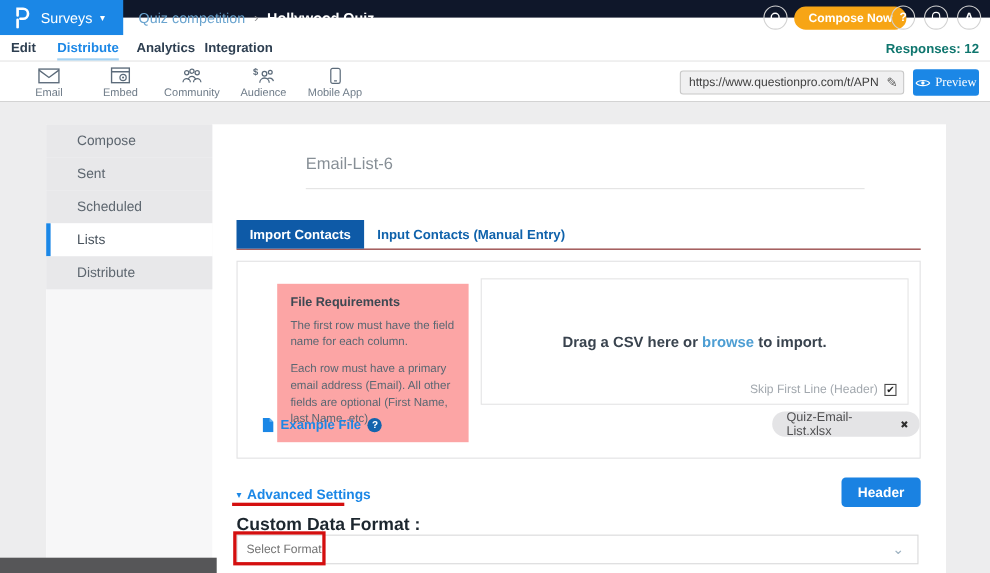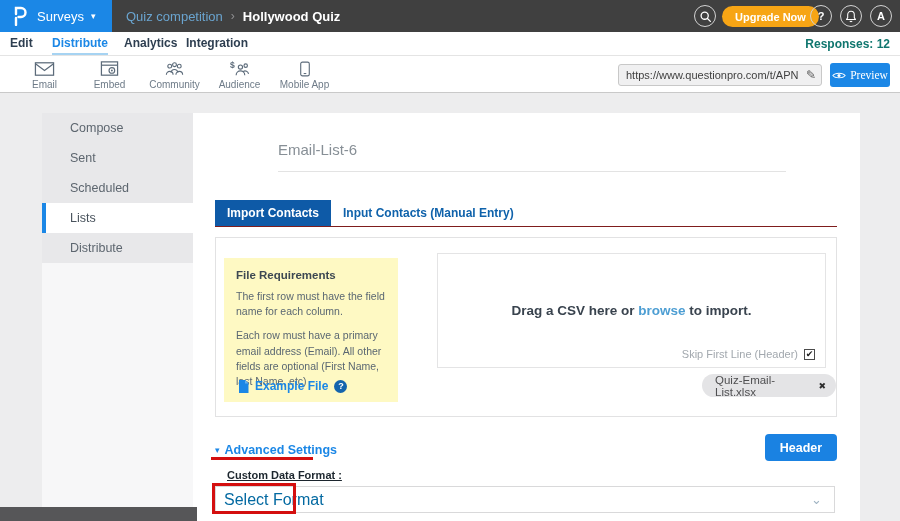--- a/index.html
+++ b/index.html
@@ -1,20 +1,20 @@
 <!DOCTYPE html>
 <html><head>
 <meta charset="utf-8">
 <style>
   * { margin:0; padding:0; box-sizing:border-box; }
   body { font-family:"Liberation Sans", sans-serif; background:#fff; }
   .screen { position:relative; width:900px; height:521px; overflow:hidden; background:#fff; }
 
   
-  .header { position:absolute; left:0; top:0; width:900px; height:32px; background:#404040; }
+  .header { position:absolute; left:0; top:0; width:900px; height:16px; background:#0f172a; }
   .logo-block { position:absolute; left:0; top:0; width:112px; height:32px; background:#1b87e6;
                 display:flex; align-items:center; cursor:pointer; }
   .logo-glyph { margin-left:12px; display:flex; align-items:center; }
   .product-label { color:#fff; font-size:13px; margin-left:9px; }
   .logo-caret { color:#fff; font-size:9px; margin-left:7px; }
   .breadcrumb { position:absolute; left:126px; top:0; height:32px; display:flex; align-items:center; font-size:13px; }
   .crumb-parent { color:#6aa4cf; cursor:pointer; }
   .crumb-sep { color:#8e8e90; margin:0 8px; font-size:12px; }
   .crumb-current { color:#ffffff; font-weight:bold; }
   .hdr-circle { position:absolute; top:5px; width:22px; height:22px; border:1.5px solid #d2d2d2; border-radius:50%;
@@ -52,21 +52,21 @@
   .side-item.active { background:#fff; border-left:4px solid #1b87e6; padding-left:24px; color:#48525c; }
   
   .title-wrap { position:absolute; left:236px; top:28px; width:508px; border-bottom:1px solid #e3e3e3; }
   .title-input { width:100%; border:none; font-size:15px; color:#878f96; padding:0 0 13px 0; font-family:inherit; background:transparent; }
 
   .tabs { position:absolute; left:173px; top:87px; width:622px; border-bottom:1px solid #7f1d1d; display:flex; }
   .tab { font-size:12px; font-weight:bold; padding:6px 12px; cursor:pointer; color:#0f62ab; }
   .tab.active { background:#0e5aa7; color:#fff; }
 
   .panel { position:absolute; left:173px; top:124px; width:622px; height:180px; border:1px solid #e2e2e3; background:#fff; }
-  .filereq { position:absolute; left:8px; top:20px; width:174px; background:#fef9c3; padding:11px 12px 13px 12px; }
+  .filereq { position:absolute; left:36px; top:20px; width:174px; background:#fca5a5; padding:11px 12px 13px 12px; }
   .filereq-title { font-size:11.5px; font-weight:bold; color:#3d4852; margin-bottom:8px; }
   .filereq p { font-size:10.5px; color:#5a6772; line-height:1.45; }
   .filereq p + p { margin-top:9px; }
   .example-row { position:absolute; left:22px; top:141px; display:flex; align-items:center; gap:6px; }
   .example-link { font-size:12px; font-weight:bold; color:#1b87e6; cursor:pointer; }
   .help-dot { width:13px; height:13px; border-radius:50%; background:#1464ad; color:#fff; font-size:9px; font-weight:bold;
               display:flex; align-items:center; justify-content:center; cursor:pointer; }
 
   .dropzone { position:absolute; left:221px; top:15px; width:389px; height:115px; border:1px solid #e4e4e5; background:#fff; }
   .dz-text { position:absolute; left:0; right:0; top:49px; text-align:center; font-size:13.5px; font-weight:bold; color:#39434e; }
@@ -79,24 +79,24 @@
   .file-chip { position:absolute; left:486px; top:136px; height:23px; background:#e4e4e6; border-radius:12px;
                display:flex; align-items:center; padding:0 10px 0 13px; }
   .chip-name { font-size:11.5px; color:#4f4f51; }
   .chip-x { font-size:9px; color:#2e2e2e; margin-left:9px; cursor:pointer; }
 
   .advanced { position:absolute; left:173px; top:330px; display:flex; align-items:center; gap:5px; cursor:pointer; }
   .adv-caret { color:#1b87e6; font-size:9px; }
   .adv-label { color:#1b87e6; font-size:12.5px; font-weight:bold; }
   .upload-btn { position:absolute; left:723px; top:321px; width:72px; height:27px; background:#1a82e2; border:none;
                 border-radius:4px; color:#fff; font-size:12.5px; font-weight:bold; font-family:inherit; cursor:pointer; }
-  .custom-label { position:absolute; left:185px; top:356px; font-size:11px; font-weight:bold; color:#1c262e;text-decoration:underline; }
+  .custom-label { position:absolute; left:173px; top:356px; font-size:16px; font-weight:bold; color:#1c262e; }
   .select-box { position:absolute; left:173px; top:373px; width:620px; height:27px; border:1px solid #d9d9da; background:#fff;
                 display:flex; align-items:center; cursor:pointer; }
-  .select-value { font-size:16px; color:#0369a1; padding-left:8px; flex:1; }
+  .select-value { font-size:11px; color:#737373; padding-left:8px; flex:1; }
   .select-chevron { color:#9fb3c2; font-size:13px; padding-right:12px; line-height:10px; }
 
   
   .anno-underline { position:absolute; left:169px; top:344px; width:102px; height:3px; background:#d40f0f; }
   .anno-box { position:absolute; left:170px; top:370px; width:84px; height:31px; border:3px solid #d40f0f; }
 
   .bottom-bar { position:absolute; left:0; top:414px; width:197px; height:14px; background:#565658; }
 </style>
 </head>
 <body>
@@ -117,21 +117,21 @@
       <span class="crumb-parent">Quiz competition</span>
       <span class="crumb-sep">›</span>
       <span class="crumb-current">Hollywood Quiz</span>
     </div>
     <div class="hdr-circle" style="left:694px;">
       <svg width="13" height="13" viewBox="0 0 16 16">
         <circle cx="7" cy="7" r="4.4" stroke="#fff" stroke-width="1.6" fill="none"></circle>
         <line x1="10.4" y1="10.4" x2="14" y2="14" stroke="#fff" stroke-width="1.6" stroke-linecap="round"></line>
       </svg>
     </div>
-    <button class="upgrade-btn">Upgrade Now</button>
+    <button class="upgrade-btn">Compose Now</button>
     <div class="hdr-circle" style="left:810px;">
       <span>?</span>
     </div>
     <div class="hdr-circle" style="left:840px;">
       <svg width="12" height="13" viewBox="0 0 16 17">
         <path d="M8 1.5 C5.2 1.5 3.6 3.5 3.6 6.2 V10 L2 12.6 H14 L12.4 10 V6.2 C12.4 3.5 10.8 1.5 8 1.5 Z" fill="none" stroke="#fff" stroke-width="1.4" stroke-linejoin="round"></path>
         <path d="M6.5 14.3 a1.6 1.6 0 0 0 3 0" fill="none" stroke="#fff" stroke-width="1.4"></path>
       </svg>
     </div>
     <div class="hdr-circle" style="left:870px;">

